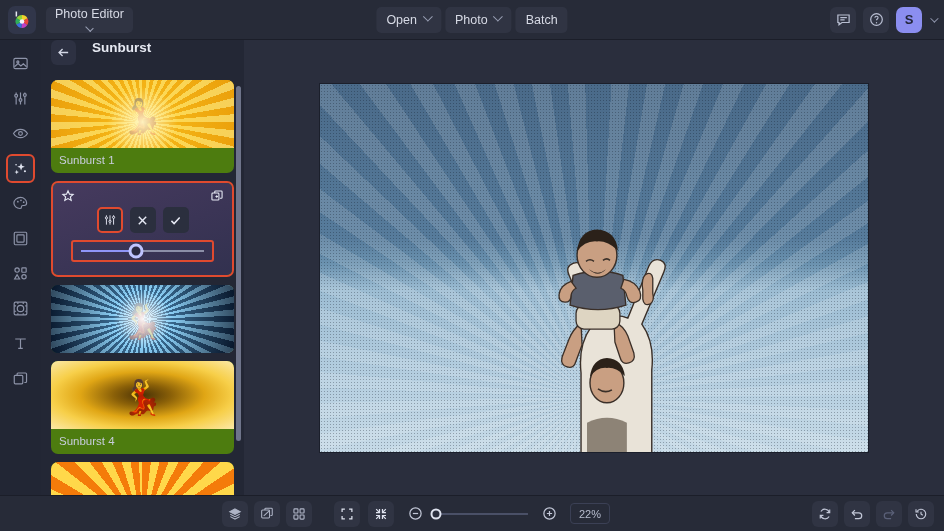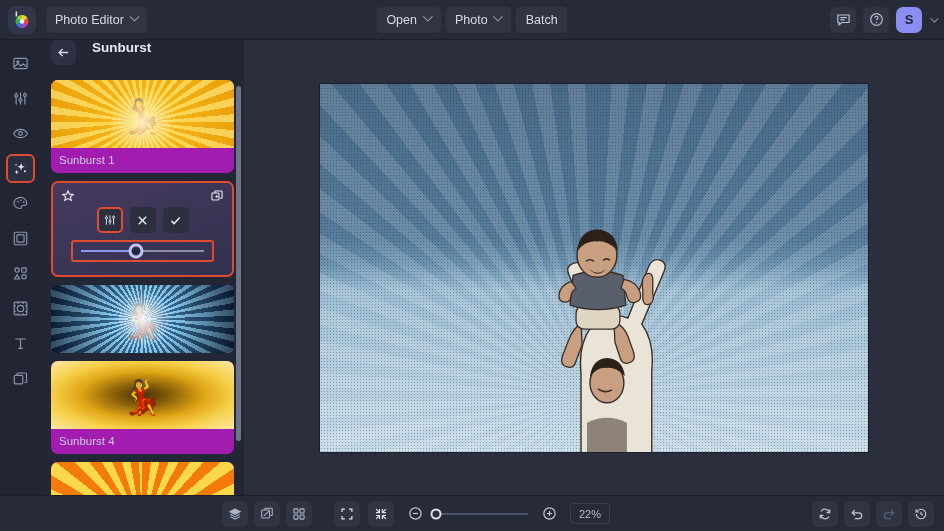--- a/index.html
+++ b/index.html
@@ -18,21 +18,21 @@
     border-bottom: 1px solid #1b1e29;
   }
   .logo-btn {
     width: 28px; height: 28px; margin-left: 8px; border-radius: 7px;
     background: #31364a; display: flex; align-items: center; justify-content: center;
     cursor: pointer;
   }
   .app-switch {
     margin-left: 10px; height: 26px; padding: 0 9px; border-radius: 5px;
     background: #303443; color: #d7dae5; font-size: 12.5px;
-    display: flex; align-items: center; gap: 7px; cursor: pointer;
+    display: flex; align-items: center; gap: 7px; cursor: pointer; flex-direction: column;
   }
   .chev { width: 7px; height: 7px; border-right: 1.4px solid #9aa0b5; border-bottom: 1.4px solid #9aa0b5;
           transform: rotate(45deg) translate(-2px,-2px); }
   .center-btns {
     position: absolute; left: 50%; transform: translateX(-50%);
     display: flex; gap: 4px; align-items: center;
   }
   .tbtn {
     height: 26px; padding: 0 10px; border-radius: 5px; background: #303443;
     color: #d7dae5; font-size: 12.5px; display: flex; align-items: center; gap: 7px;
@@ -71,21 +71,21 @@
     display: flex; flex-direction: column; position: relative;
   }
   .panel-head { height: 40px; display: flex; align-items: flex-start; padding-left: 10px; gap: 16px; }
   .back-btn {
     width: 25px; height: 25px; border-radius: 6px; background: #2d3142;
     display: flex; align-items: center; justify-content: center; cursor: pointer;
   }
   .panel-title { color: #e6e9f2; font-size: 13.5px; font-weight: bold; }
   .thumbs { flex: 1; overflow: hidden; padding: 0 10px 0 10px; position: relative; }
   .card {
-    border-radius: 7px; overflow: hidden; margin-bottom: 8px; background: #a21caf;
+    border-radius: 7px; overflow: hidden; margin-bottom: 8px; background: #4d7c0f;
     cursor: pointer; position: relative;
   }
   .card.sel { border: 2px solid #e04a2f; }
   .thumb { height: 68px; position: relative; overflow: hidden; }
   .card-label { padding: 6px 8px 7px 8px; color: #c8cddd; font-size: 11.5px; }
 
   
   .sb1 { background:
       repeating-conic-gradient(from 0deg at 50% 62%, #f0a70c 0deg 5deg, #fde06a 5deg 10deg),
       radial-gradient(circle at 50% 62%, #fff6c0 0%, #fbd23b 28%, #e98f06 75%); }

